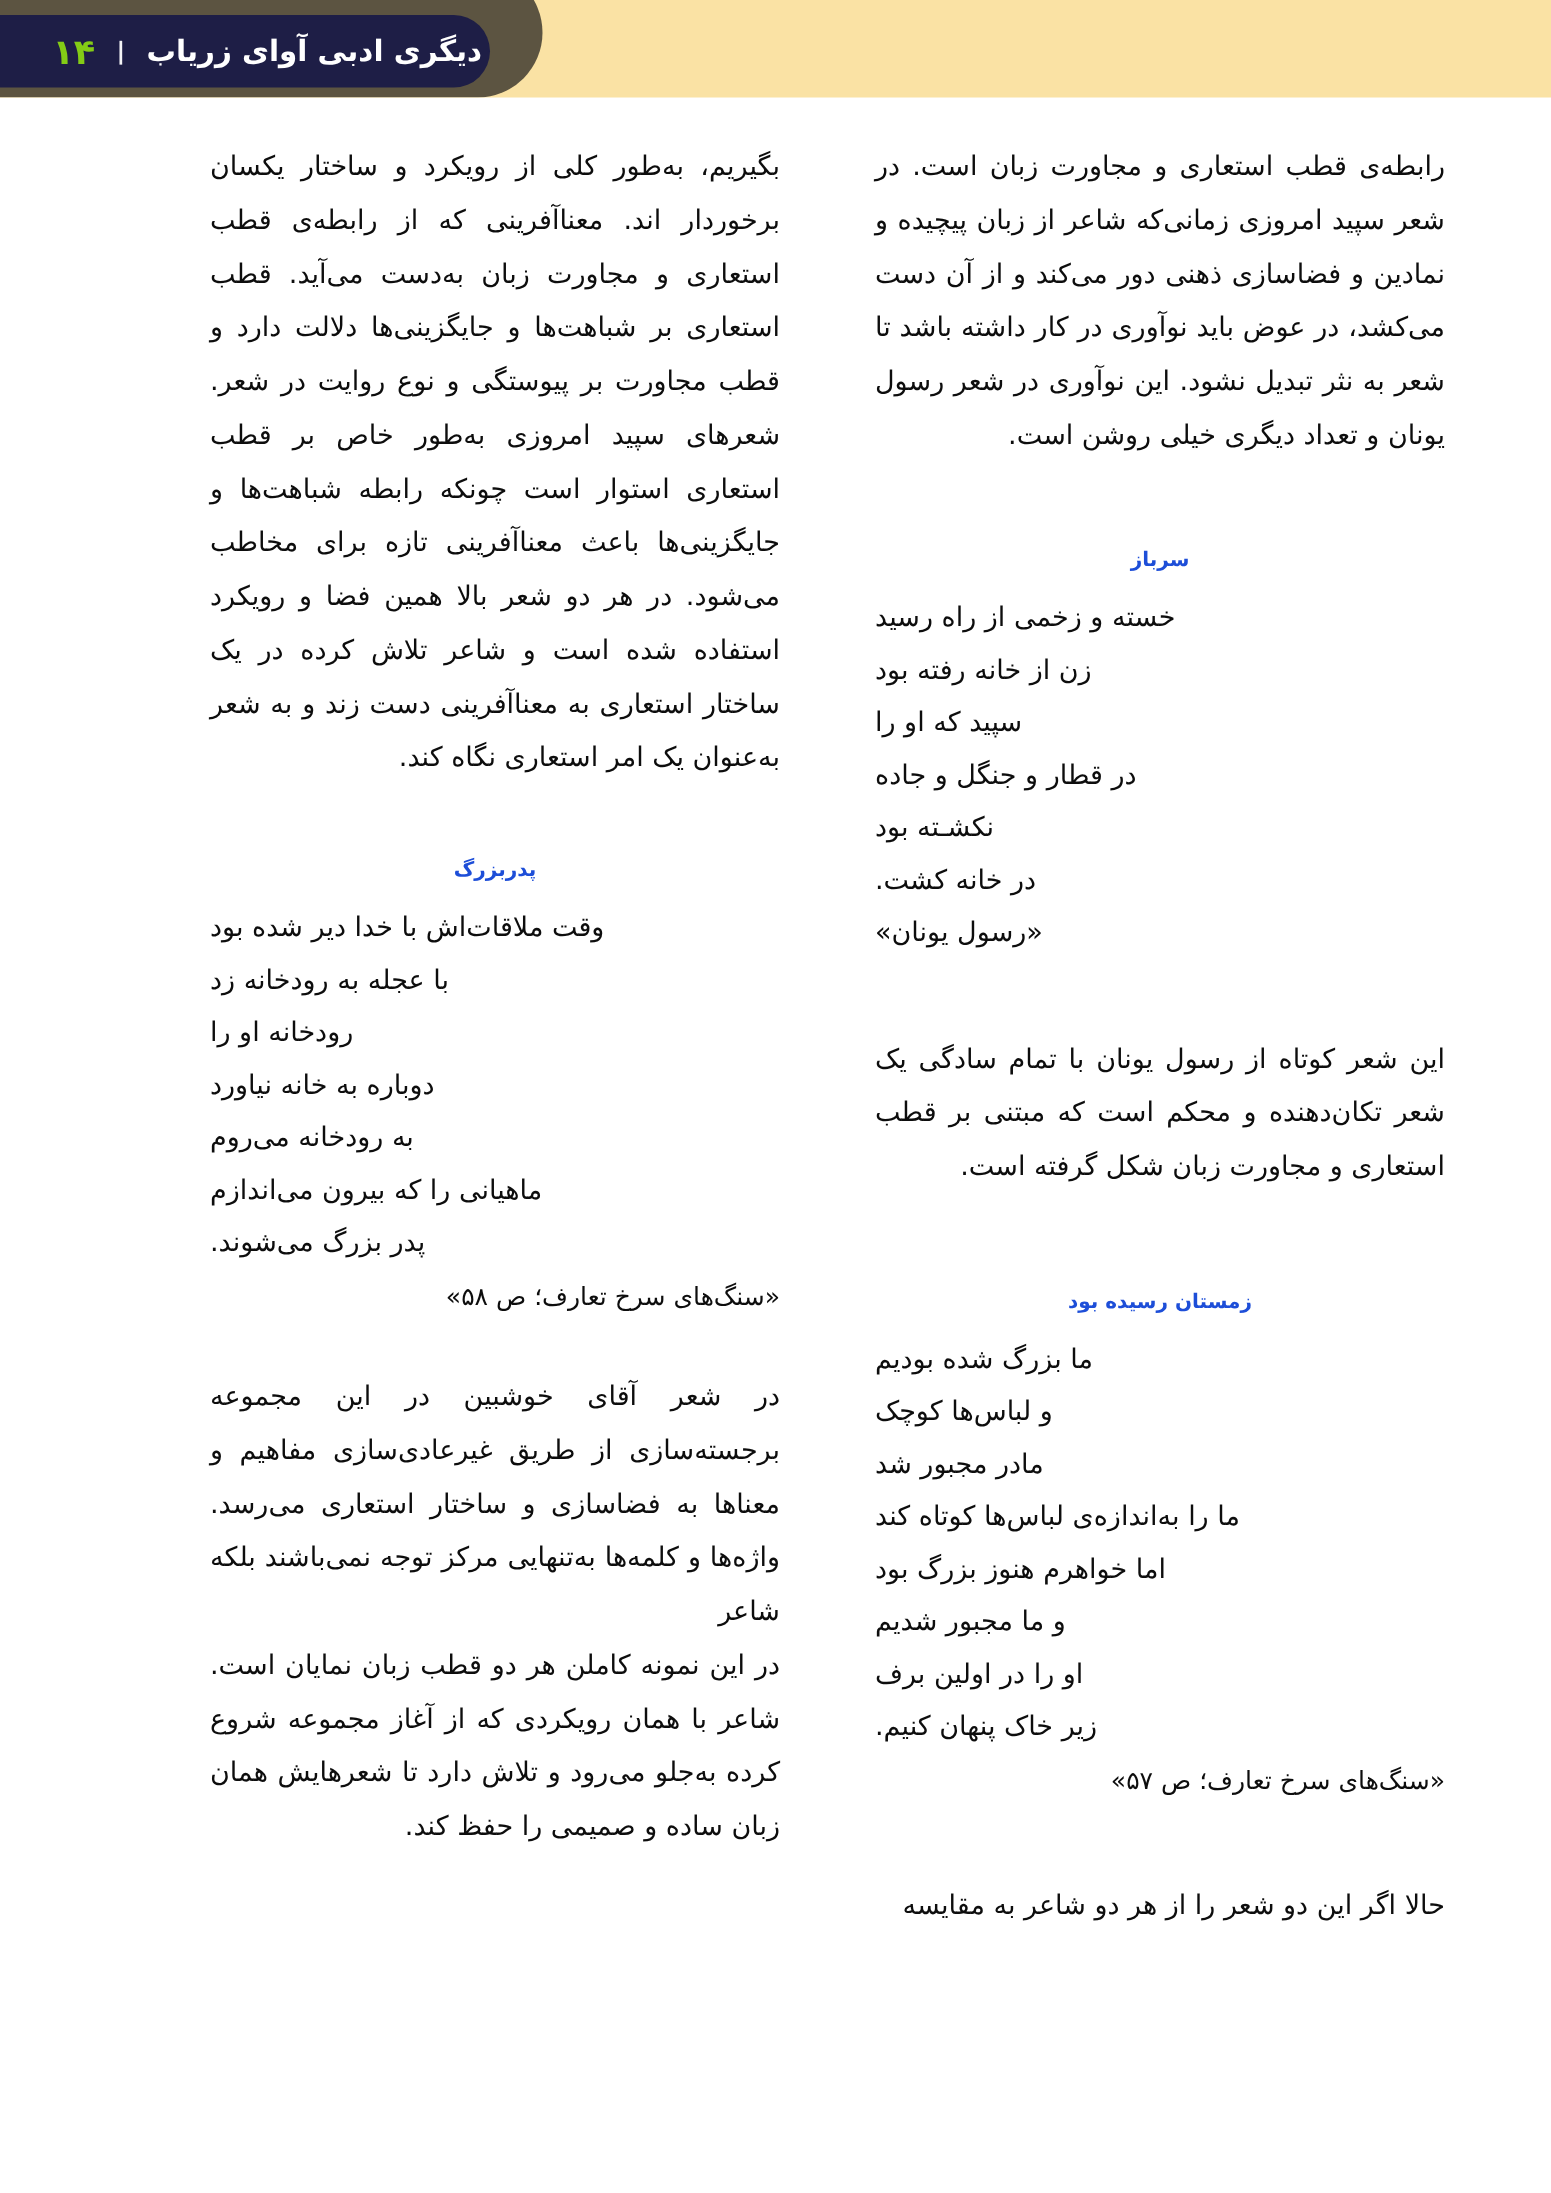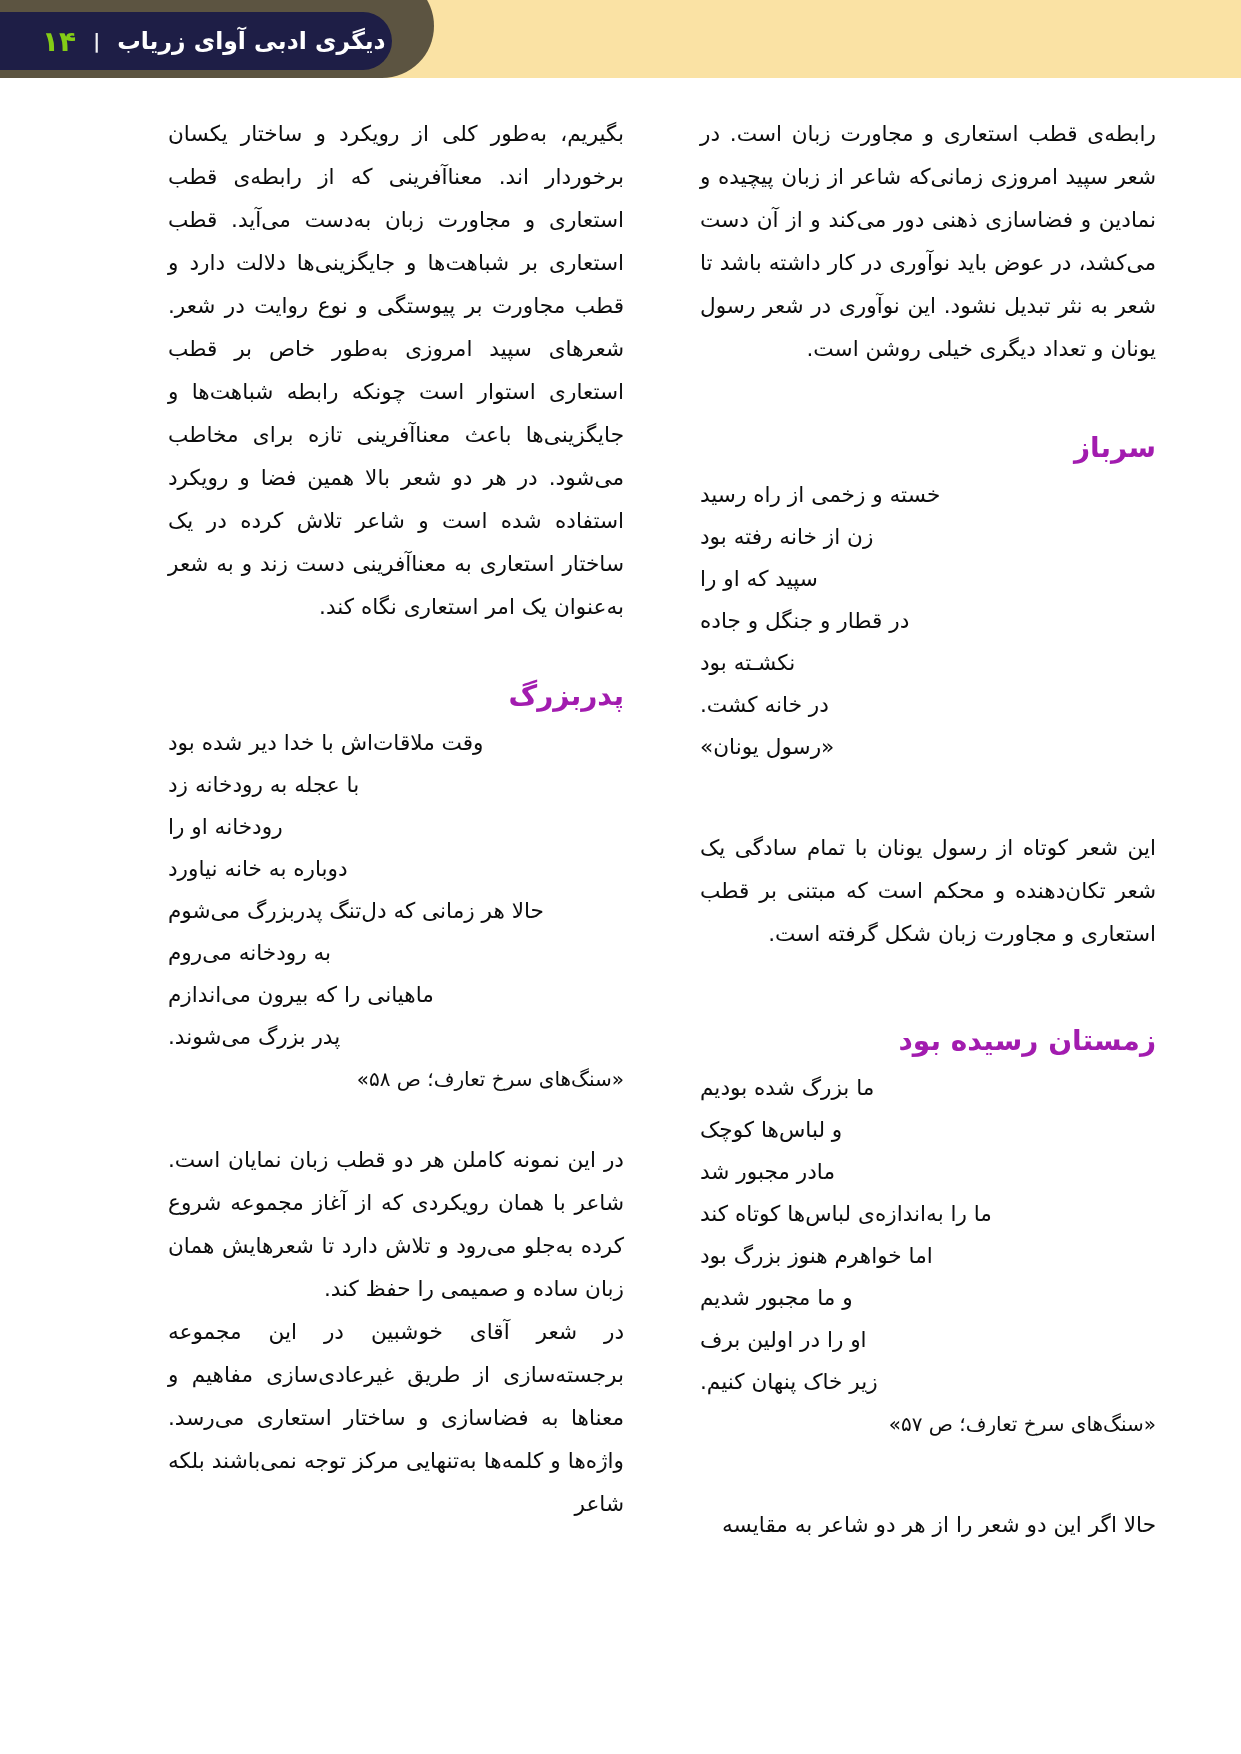--- a/index.html
+++ b/index.html
@@ -115,24 +115,24 @@
     color: #0d0d0d;
     text-align: justify;
     text-justify: inter-word;
     word-spacing: 0px;
   }
 
   .poem-block {
     margin: 0;
   }
   .poem-title {
-    font-size: 28px;
-    font-weight: bold;
-    color: #a21caf;
-    text-align: right;
+    font-size: 16px;
+    font-weight: bold;
+    color: #1d4ed8;
+    text-align: center;
     margin: 0 0 6px 0;
     line-height: 40px;
   }
   .poem-line {
     font-size: 21.6px;
     line-height: 42px;
     color: #0d0d0d;
     text-align: left;
     white-space: nowrap;
   }
@@ -214,29 +214,28 @@
       <p class="para">بگیریم، به‌طور کلی از رویکرد و ساختار یکسان برخوردار اند. معناآفرینی که از رابطه‌ی قطب استعاری و مجاورت زبان به‌دست می‌آید. قطب استعاری بر شباهت‌ها و جایگزینی‌ها دلالت دارد و قطب مجاورت بر پیوستگی و نوع روایت در شعر. شعرهای سپید امروزی به‌طور خاص بر قطب استعاری استوار است چونکه رابطه شباهت‌ها و جایگزینی‌ها باعث معناآفرینی تازه برای مخاطب می‌شود. در هر دو شعر بالا همین فضا و رویکرد استفاده شده است و شاعر تلاش کرده در یک ساختار استعاری به معناآفرینی دست زند و به شعر به‌عنوان یک امر استعاری نگاه کند.</p>
 
       <div class="gap-lg"></div>
 
       <div class="poem-block">
         <div class="poem-title">پدربزرگ</div>
         <div class="poem-line">وقت ملاقات‌اش با خدا دیر شده بود</div>
         <div class="poem-line">با عجله به رودخانه زد</div>
         <div class="poem-line">رودخانه او را</div>
         <div class="poem-line">دوباره به خانه نیاورد</div>
-        <div class="poem-line">حالا هر زمانی که دل‌تنگ پدربزرگ می‌شوم</div>
         <div class="poem-line">به رودخانه می‌روم</div>
         <div class="poem-line">ماهیانی را که بیرون می‌اندازم</div>
         <div class="poem-line">پدر بزرگ می‌شوند.</div>
         <div class="poem-cite">«سنگ‌های سرخ تعارف؛ ص ۵۸»</div>
       </div>
 
       <div class="gap-md"></div>
 
+      <p class="para">در شعر آقای خوشبین در این مجموعه برجسته‌سازی از طریق غیرعادی‌سازی مفاهیم و معناها به فضاسازی و ساختار استعاری می‌رسد. واژه‌ها و کلمه‌ها به‌تنهایی مرکز توجه نمی‌باشند بلکه شاعر</p>
+
       <p class="para">در این نمونه کاملن هر دو قطب زبان نمایان است. شاعر با همان رویکردی که از آغاز مجموعه شروع کرده به‌جلو می‌رود و تلاش دارد تا شعرهایش همان زبان ساده و صمیمی را حفظ کند.</p>
-
-      <p class="para">در شعر آقای خوشبین در این مجموعه برجسته‌سازی از طریق غیرعادی‌سازی مفاهیم و معناها به فضاسازی و ساختار استعاری می‌رسد. واژه‌ها و کلمه‌ها به‌تنهایی مرکز توجه نمی‌باشند بلکه شاعر</p>
 
     </div>
   </div>
 
 </div>
 
 </body></html>

